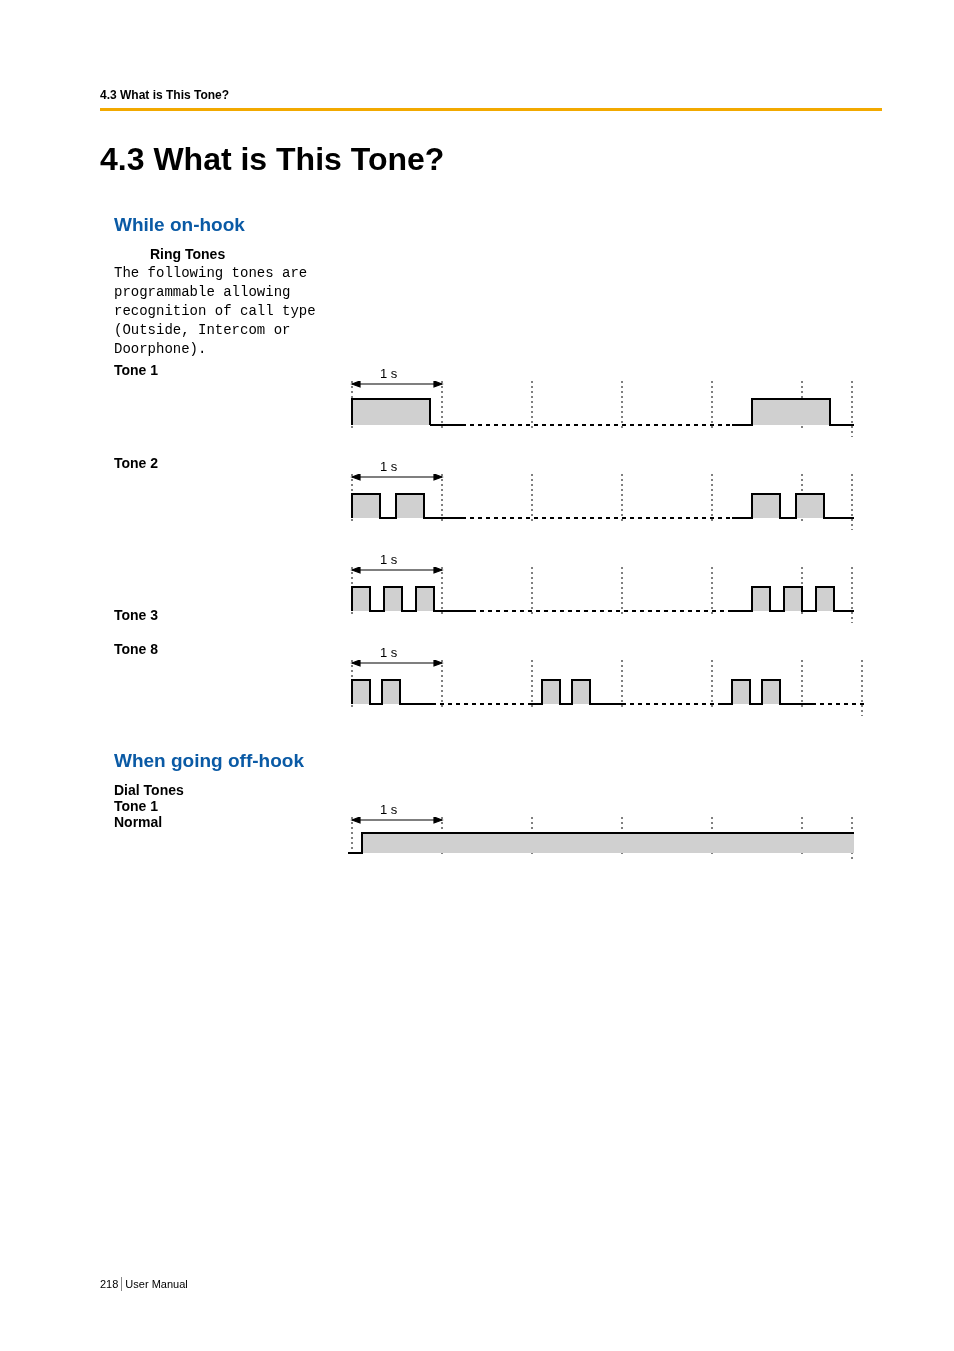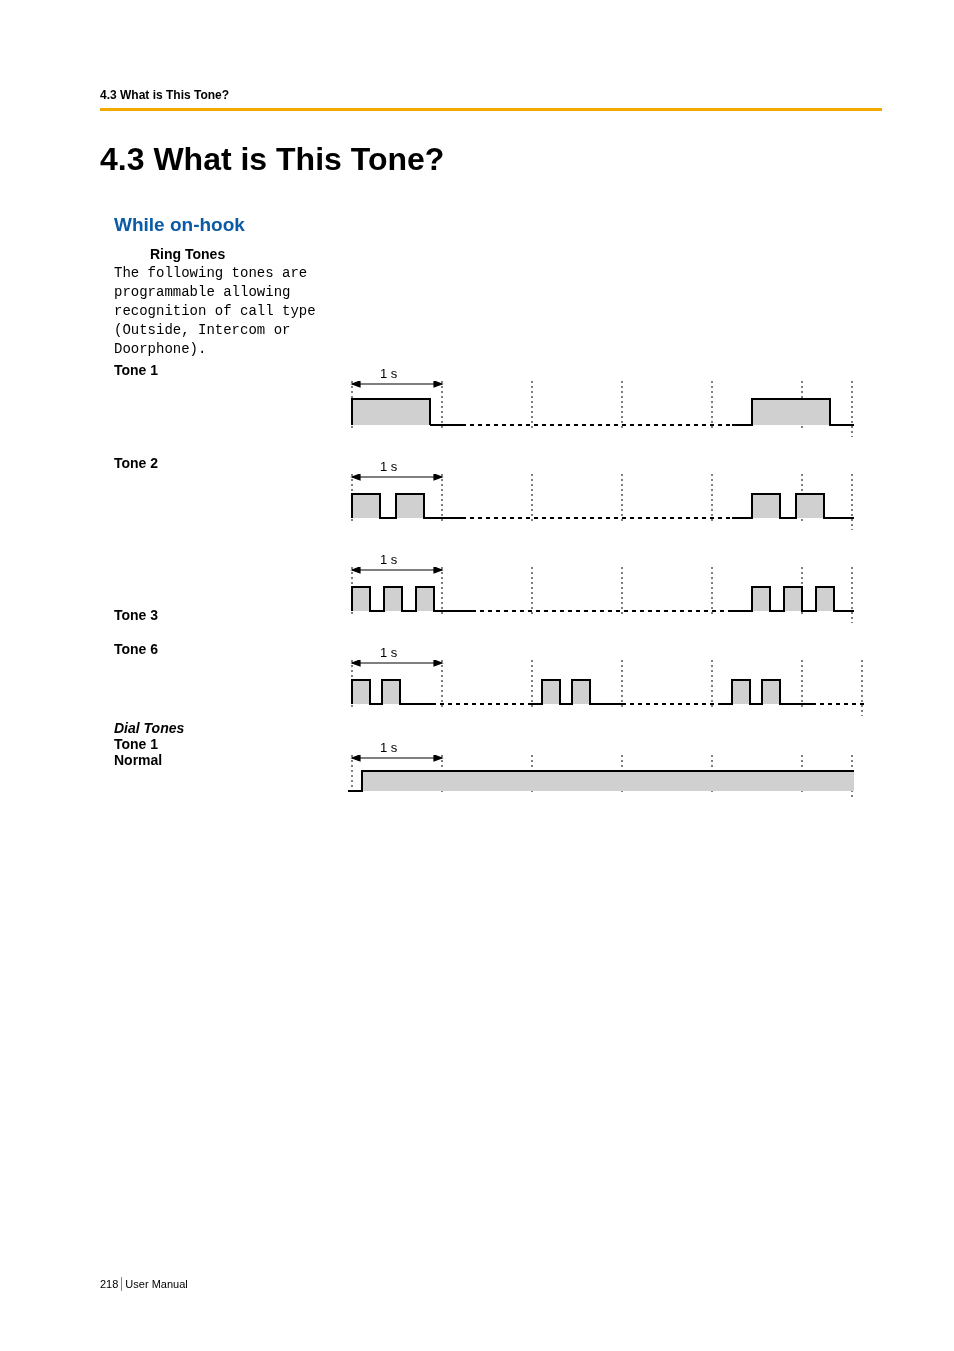--- a/index.html
+++ b/index.html
@@ -216,21 +216,21 @@
           <rect x="408" y="20" width="18" height="24" fill="#d0d0d0"></rect>
           <rect x="440" y="20" width="18" height="24" fill="#d0d0d0"></rect>
           <rect x="472" y="20" width="18" height="24" fill="#d0d0d0"></rect>
           <polyline points="388,44 408,44 408,20 426,20 426,44 440,44 440,20 458,20 458,44 472,44 472,20 490,20 490,44 510,44" fill="none" stroke="#000" stroke-width="2"></polyline>
           <line x1="500" y1="44" x2="512" y2="44" stroke="#000" stroke-width="2" stroke-dasharray="3,3"></line>
         </svg>
       </div>
     </div>
 
     <div class="row" style="margin-top:18px;">
-      <div class="row-label"><span class="label-title">Tone 6</span></div>
+      <div class="row-label"><span class="label-title">Tone 8</span></div>
       <div class="diagram-wrap">
         <div class="timebase-label"><span>1 s</span></div>
         <svg class="tone" width="520" height="56" viewBox="0 0 520 56">
           <g stroke="#000" stroke-width="1" stroke-dasharray="2,3">
             <line x1="8" y1="0" x2="8" y2="50"></line>
             <line x1="98" y1="0" x2="98" y2="50"></line>
             <line x1="188" y1="0" x2="188" y2="50"></line>
             <line x1="278" y1="0" x2="278" y2="50"></line>
             <line x1="368" y1="0" x2="368" y2="50"></line>
             <line x1="458" y1="0" x2="458" y2="50"></line>
@@ -253,22 +253,23 @@
           <line x1="278" y1="44" x2="378" y2="44" stroke="#000" stroke-width="2" stroke-dasharray="4,4"></line>
 
           <rect x="388" y="20" width="18" height="24" fill="#d0d0d0"></rect>
           <rect x="418" y="20" width="18" height="24" fill="#d0d0d0"></rect>
           <polyline points="378,44 388,44 388,20 406,20 406,44 418,44 418,20 436,20 436,44 468,44" fill="none" stroke="#000" stroke-width="2"></polyline>
           <line x1="468" y1="44" x2="520" y2="44" stroke="#000" stroke-width="2" stroke-dasharray="4,4"></line>
         </svg>
       </div>
     </div>
 
-
-    <div class="strong" style="font-style:italic;">Dial Tones</div>
+    <div class="h3" style="margin-top:34px;">When going off-hook</div>
+
+    <div class="strong" style="">Dial Tones</div>
 
     <div class="row" style="margin-top:0;">
       <div class="row-label">
         <div class="label-title">Tone 1</div>
         <div class="label-sub">Normal</div>
       </div>
       <div class="diagram-wrap">
         <div class="timebase-label"><span>1 s</span></div>
         <svg class="tone" width="510" height="44" viewBox="0 0 510 44">
           <g stroke="#000" stroke-width="1" stroke-dasharray="2,3">

